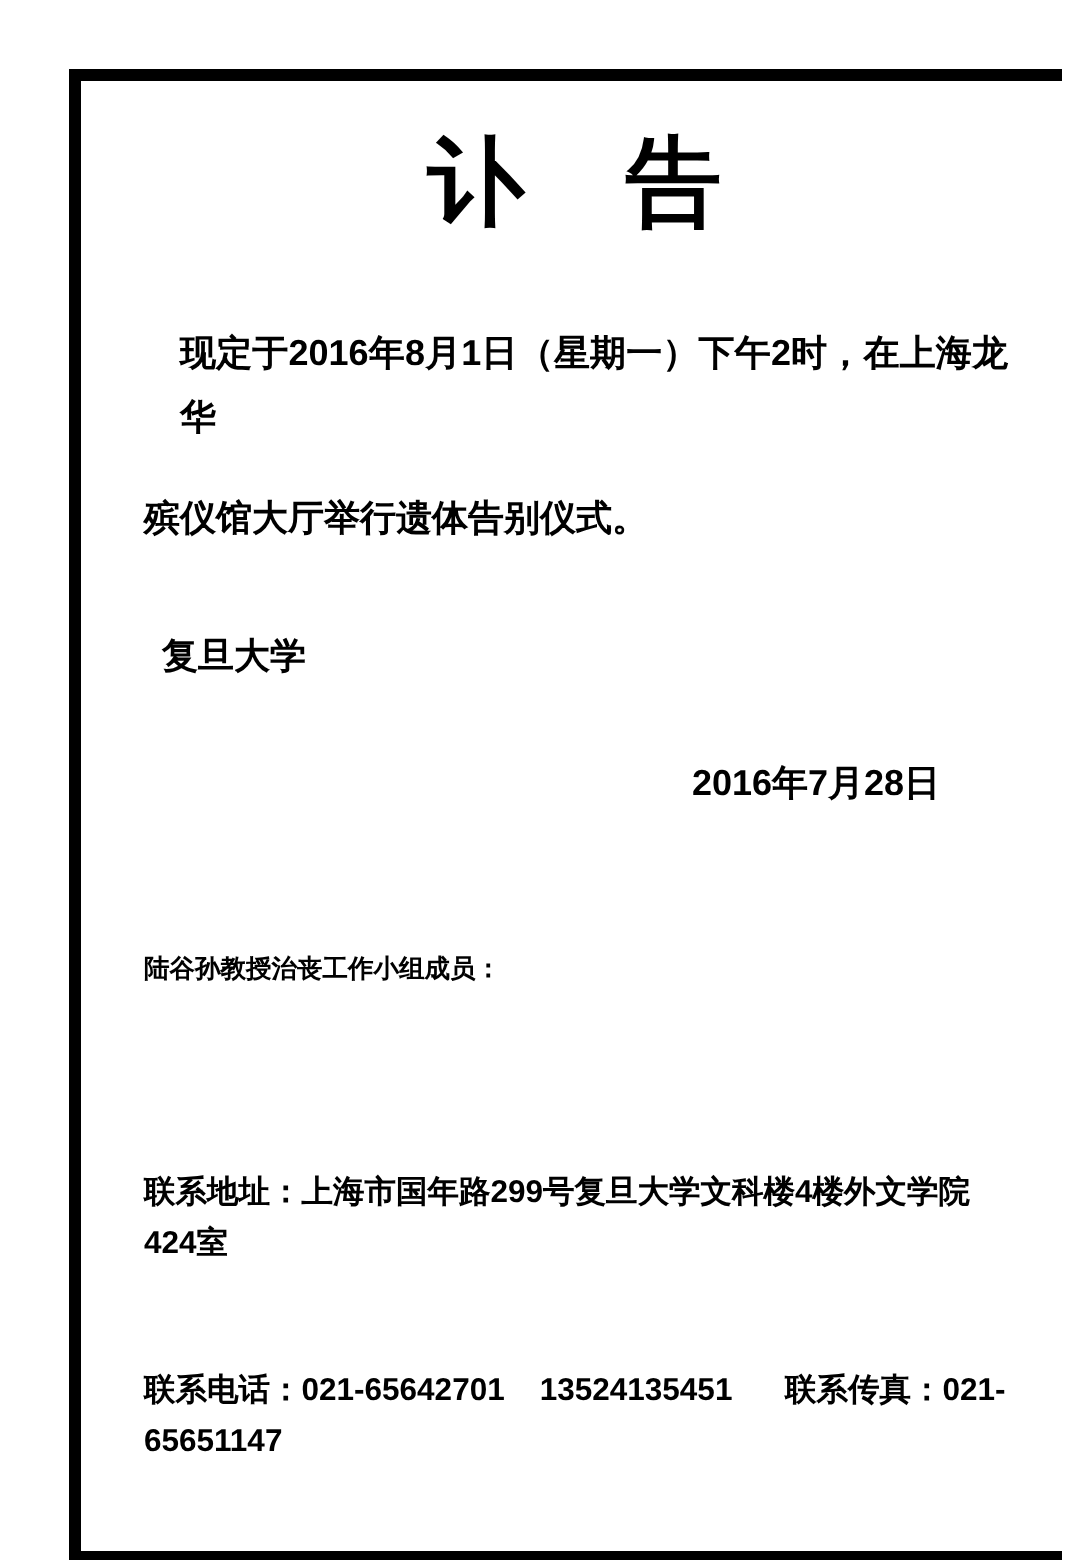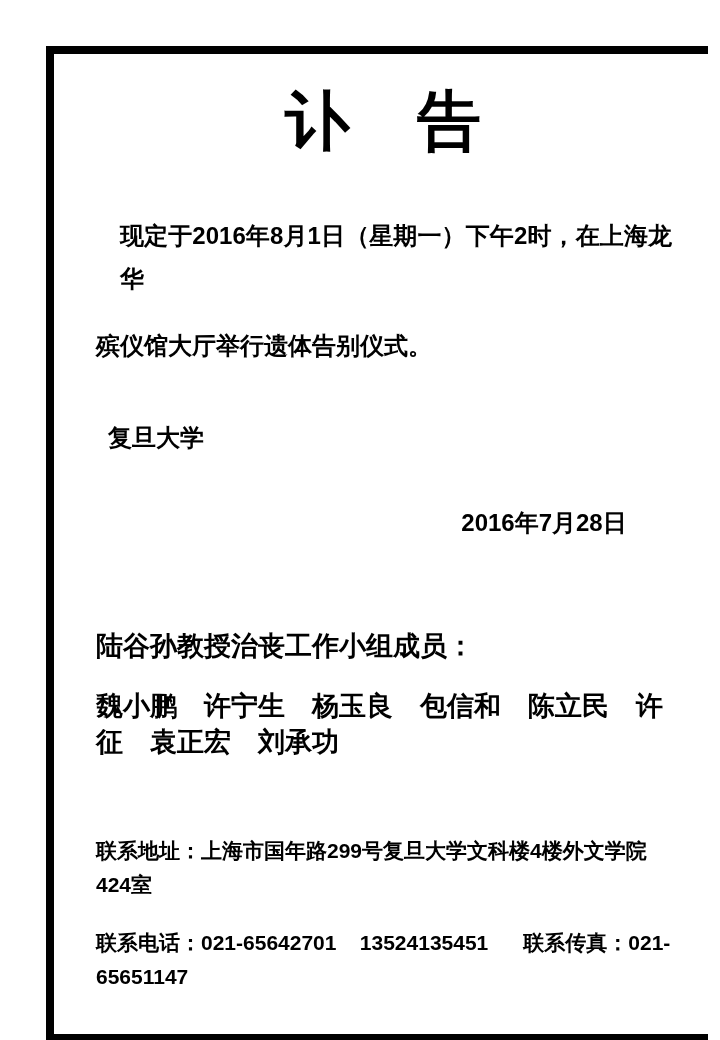--- a/index.html
+++ b/index.html
@@ -51,30 +51,30 @@
     margin-left: auto;
     margin-right: 12px;
     width: 280px;
     text-align: center;
     font-size: 24px;
     font-weight: bold;
     line-height: 47px;
   }
   .committee {
     margin-top: 34px;
-    font-size: 27px;
+    font-size: 17px;
     font-weight: 600;
   }
   .committee .row { line-height: 36px; white-space: pre-wrap; }
   .contact {
     margin-top: 26px;
     font-size: 21px;
     font-weight: 600;
   }
-  .contact .row { line-height: 34px; white-space: pre-wrap; }
+  .contact .row { line-height: 34px; white-space: pre-wrap; margin-top: 40px; }
 </style>
 </head>
 <body>
 
 <div class="page">
   <div class="frame">
 
     <div class="title">讣　告</div>
 
 
@@ -84,21 +84,20 @@
     </div>
 
     <div class="closing">复旦大学</div>
 
     <div class="sign-block">
       <div>2016年7月28日</div>
     </div>
 
     <div class="committee">
       <div class="row">陆谷孙教授治丧工作小组成员：</div>
-      <div class="row">魏小鹏　许宁生　杨玉良　包信和　陈立民　许　征　袁正宏　刘承功</div>
     </div>
 
     <div class="contact">
       <div class="row">联系地址：上海市国年路299号复旦大学文科楼4楼外文学院424室</div>
       <div class="row">联系电话：021-65642701    13524135451      联系传真：021-65651147</div>
 
     </div>
 
   </div>
 </div>

